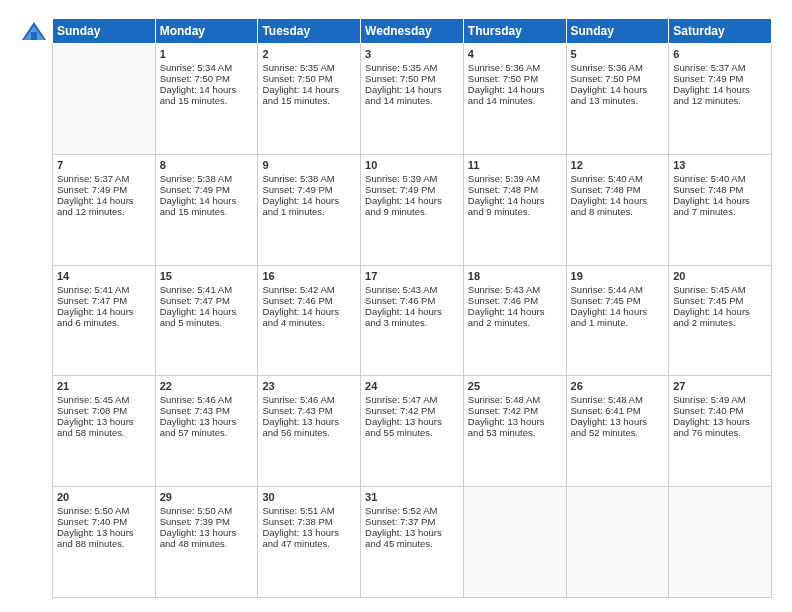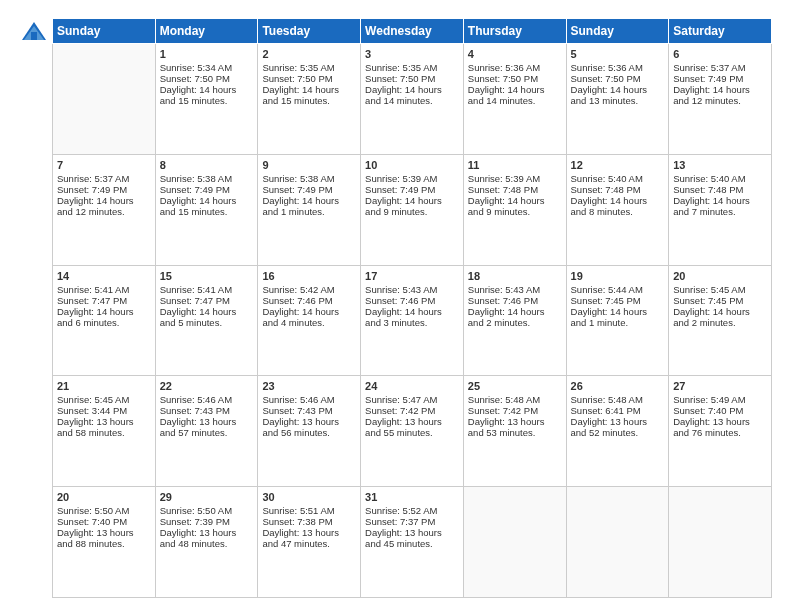--- a/index.html
+++ b/index.html
@@ -270,21 +270,21 @@
             <div>Sunrise: 5:45 AM</div>
             <div>Sunset: 7:45 PM</div>
             <div>Daylight: 14 hours</div>
             <div>and 2 minutes.</div>
           </td>
         </tr>
         <tr>
           <td>
             <span class="day-num">21</span>
             <div>Sunrise: 5:45 AM</div>
-            <div>Sunset: 3:44 PM</div>
+            <div>Sunset: 7:08 PM</div>
             <div>Daylight: 13 hours</div>
             <div>and 58 minutes.</div>
           </td>
           <td>
             <span class="day-num">22</span>
             <div>Sunrise: 5:46 AM</div>
             <div>Sunset: 7:43 PM</div>
             <div>Daylight: 13 hours</div>
             <div>and 57 minutes.</div>
           </td>

